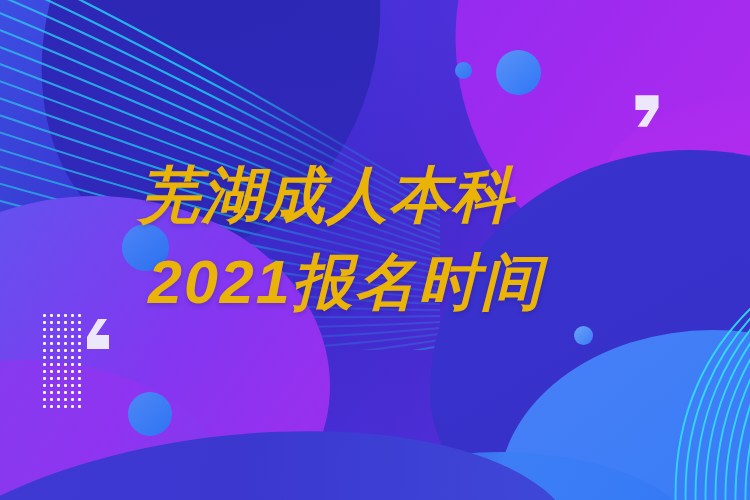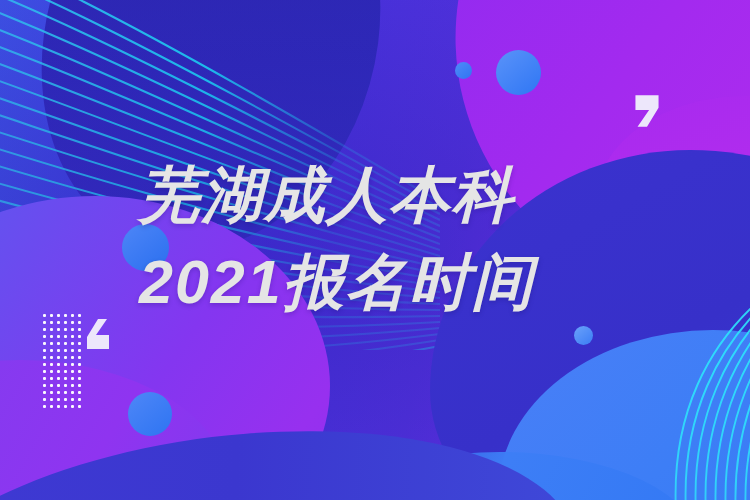--- a/index.html
+++ b/index.html
@@ -190,31 +190,31 @@
   .quote svg { display:block; width:100%; height:100%; }
   .quote-tr { left: 634px; top: 95px; transform: scale(1.05); }
   .quote-bl { left: 85px;  top: 318px; transform: rotate(180deg) scale(1.0); }
 
   
   .headline {
     position: absolute;
     left: 139px;
     top: 152px;
     width: 530px;
-    color: #e5e5e5;
+    color: #eab308;
     font-weight: bold;
     font-style: italic;
     font-size: 61px;
     line-height: 87px;
     letter-spacing: 1.5px;
     white-space: nowrap;
     text-shadow: 0 2px 5px rgba(20,10,90,0.22);
   }
   .headline .line { display: block; }
-  .headline .line-2 { letter-spacing: 2px; }
+  .headline .line-2 { letter-spacing: 2px; margin-left: 9px; }
 </style>
 </head>
 <body>
 
 <div id="poster">
 
   <div class="bg-base"></div>
   <div class="navy-blob-tl"></div>
 
   <div class="wavefan">

